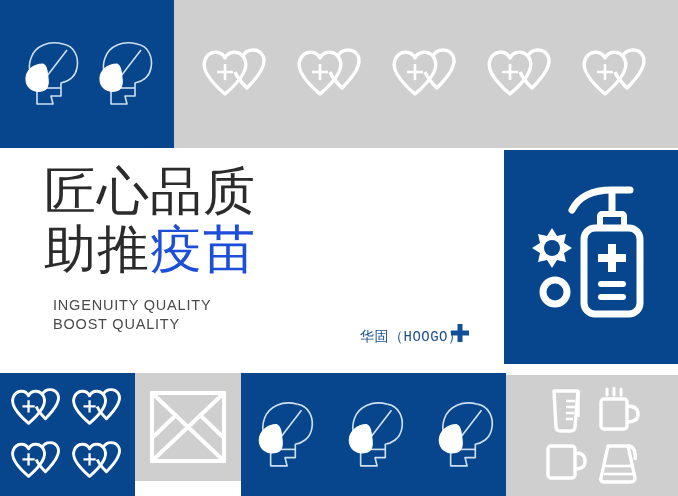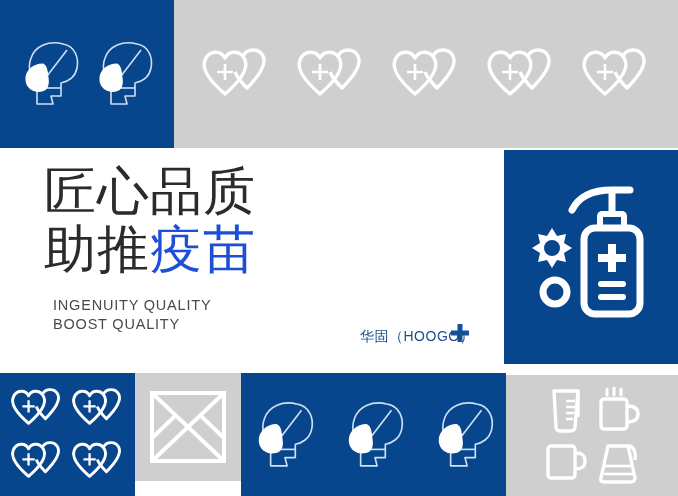--- a/index.html
+++ b/index.html
@@ -30,21 +30,21 @@
   .headline{font-family:"Liberation Sans","DejaVu Sans",sans-serif;
             font-size:52px;line-height:58px;font-weight:400;
             color:#2b2b2b;letter-spacing:1px;white-space:nowrap;}
   .headline .hl-blue{color:#1d4ed8;}
 
   #subtitle-block{position:absolute;left:24px;top:148px;margin-left:29px;}
   .subline{font-size:14.5px;line-height:19px;color:#4a4a4a;
            letter-spacing:0.8px;white-space:nowrap;}
 
   #brand-text{position:absolute;left:360px;top:180px;font-size:14px;
-              color:#1b4f8f;letter-spacing:0.5px;white-space:nowrap;}
+              color:#1b4f8f;letter-spacing:0.5px;white-space:nowrap;font-family:Liberation Mono, monospace;}
 
   #plus-accent{position:absolute;left:449px;top:174px;width:22px;height:22px;}
 
   #sanitizer-icon{position:absolute;left:18px;top:32px;width:140px;height:150px;}
 
   
   #bot-blue-left{left:0;top:373px;width:135px;height:123px;background:#07468C;}
   #bot-gray-box{left:135px;top:373px;width:106px;height:108px;background:#cfcfcf;}
   #bot-blue-mid{left:241px;top:373px;width:265px;height:123px;background:#07468C;}
   #bot-gray-right{left:506px;top:375px;width:172px;height:121px;background:#cfcfcf;}

